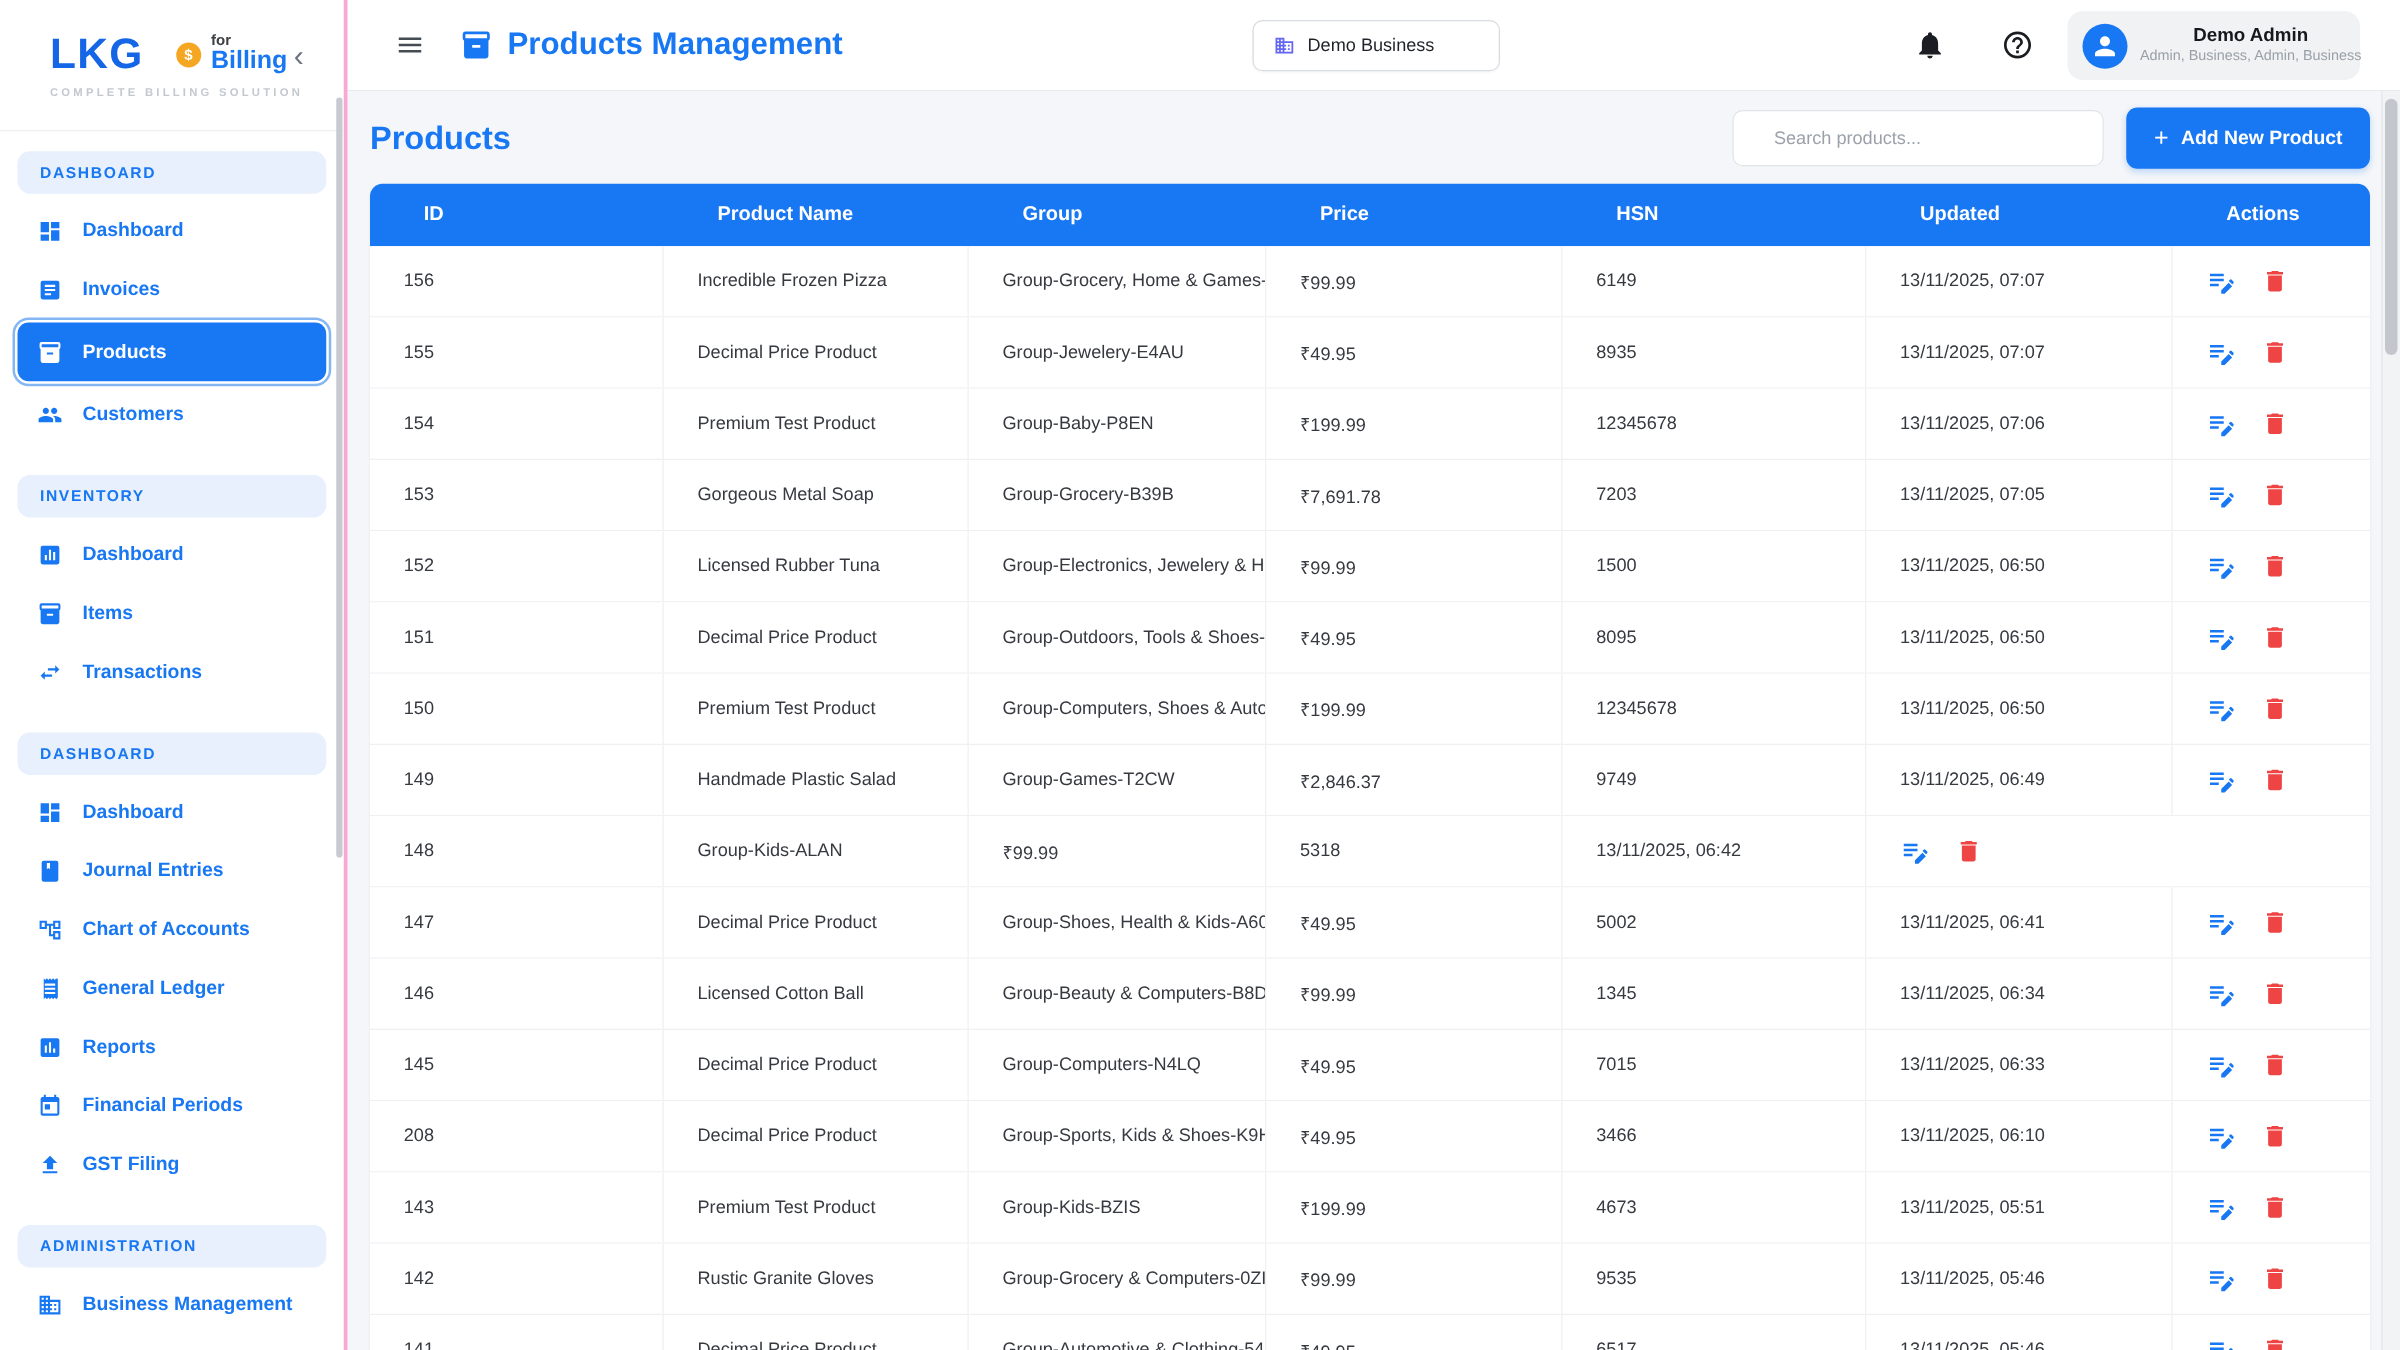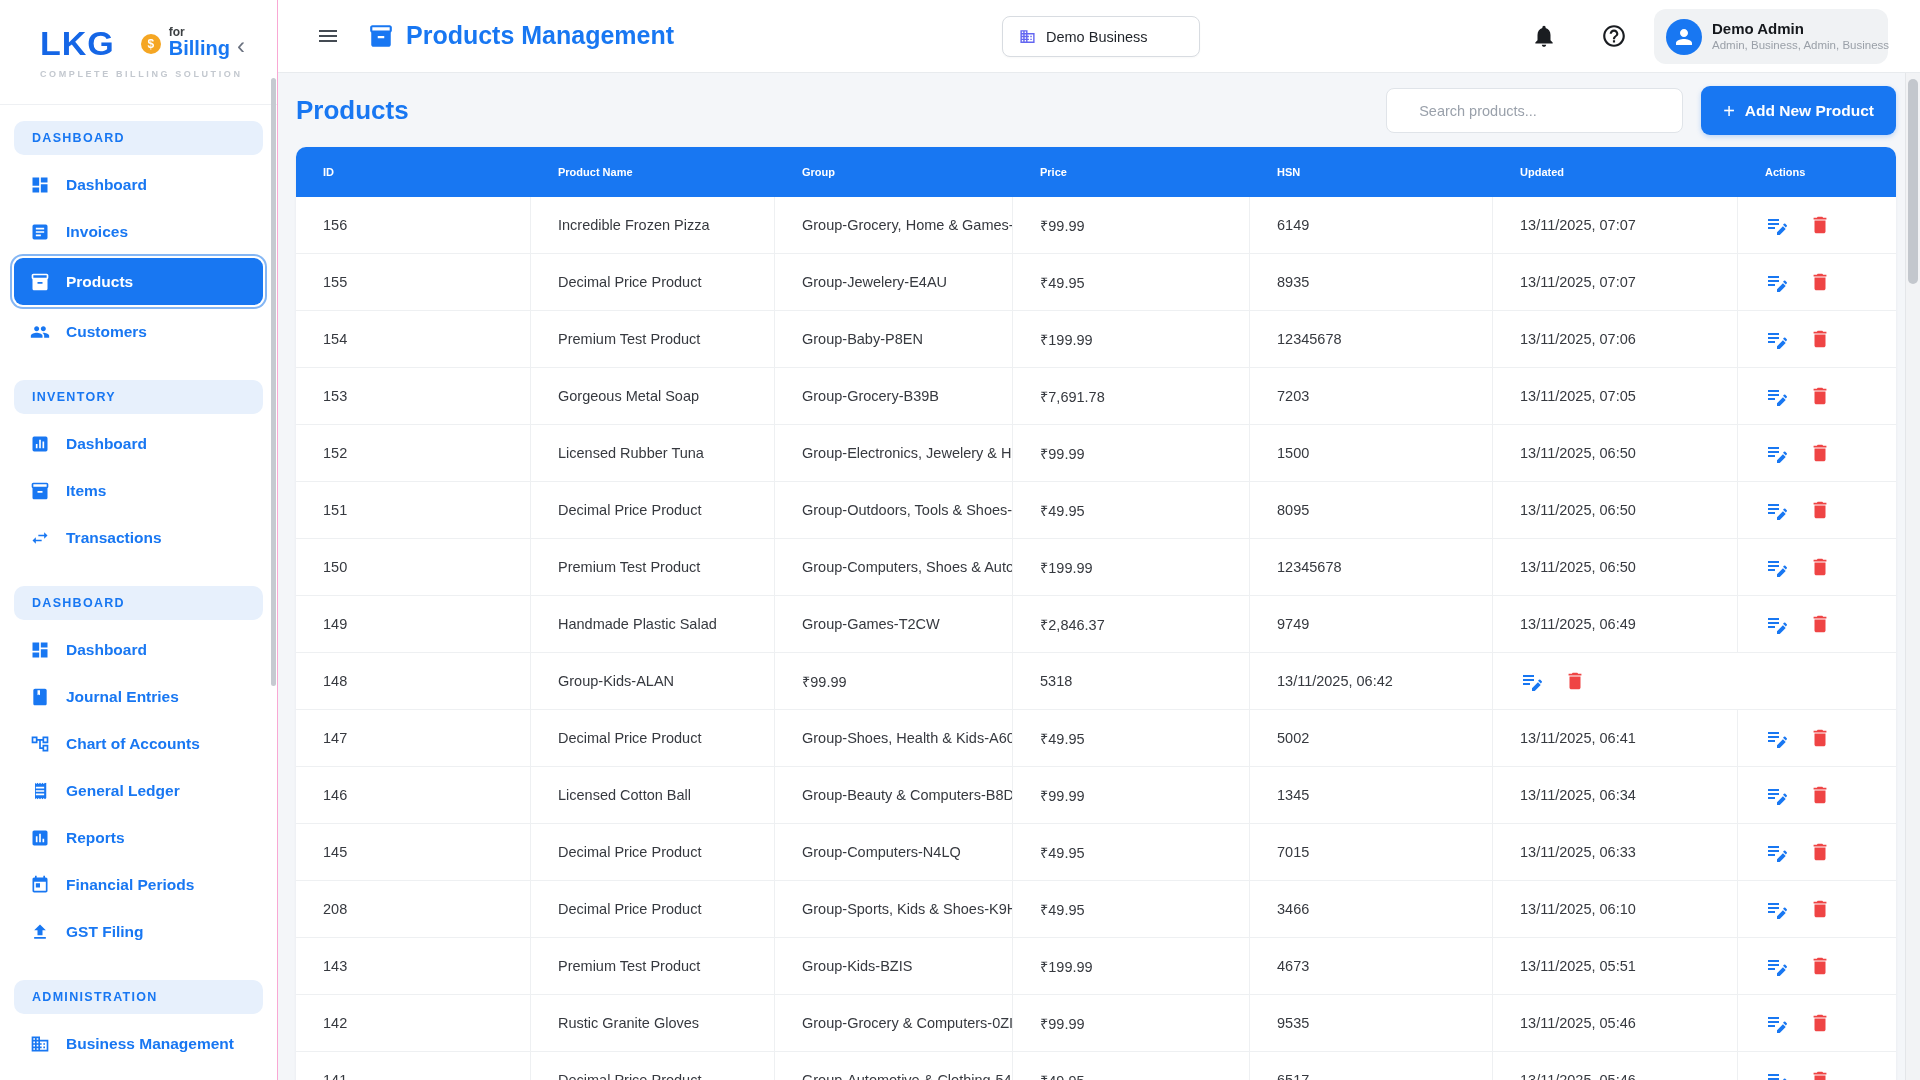--- a/index.html
+++ b/index.html
@@ -2,21 +2,21 @@
 <html><head>
 <meta charset="utf-8">
 <style>
   * { margin:0; padding:0; box-sizing:border-box; }
   html,body { width:1920px; height:1080px; overflow:hidden; background:#fff;
     font-family:"Liberation Sans", sans-serif; }
   svg { display:block; }
 
   
   .sidebar { position:absolute; left:0; top:0; width:278px; height:1080px;
-    background:#fff; border-right:1px solid #f9a8d4; z-index:3; }
+    background:#fff; border-right:3px solid #f9a8d4; z-index:3; }
   .logo-block { position:relative; height:105px; border-bottom:1px solid #eef0f3; padding:26px 0 0 40px; }
   .logo-row { display:flex; align-items:flex-start; }
   .logo-lkg { font-size:34px; font-weight:800; color:#1566e6; letter-spacing:1px; line-height:1; }
   .logo-coin { width:20px; height:20px; border-radius:50%; background:#f5a623; color:#fff;
     font-size:12px; font-weight:bold; display:flex; align-items:center; justify-content:center;
     margin:8px 8px 0 26px; }
   .logo-for-wrap { line-height:1; }
   .logo-for { font-size:12px; color:#3c4043; font-weight:600; }
   .logo-billing { font-size:20px; font-weight:700; color:#1877f2; }
   .logo-tagline { margin-top:9px; font-size:9px; letter-spacing:2.6px; color:#c3c8cf; font-weight:600; }
@@ -47,21 +47,21 @@
     gap:10px; padding:0 16px; cursor:pointer; box-shadow:0 1px 2px rgba(0,0,0,0.03); }
   .business-icon { color:#6366f1; }
   .business-icon svg { width:17px; height:17px; }
   .business-label { font-size:14.5px; color:#1f2329; font-weight:500; }
   .bell-btn { position:absolute; left:1253px; top:23px; color:#1a1d21; cursor:pointer; }
   .bell-btn svg { width:26px; height:26px; }
   .help-btn { position:absolute; left:1323px; top:23px; color:#1a1d21; cursor:pointer; }
   .help-btn svg { width:26px; height:26px; }
   .user-chip { position:absolute; left:1376px; top:9px; width:234px; height:55px;
     background:#f0f2f4; border-radius:12px; display:flex; align-items:center; gap:10px;
-    padding:0 12px; cursor:pointer; }
+    padding:0 12px; cursor:pointer;text-align:center; }
   .avatar { width:36px; height:36px; border-radius:50%; background:#1877f2; color:#fff;
     display:flex; align-items:center; justify-content:center; flex:none; }
   .avatar svg { width:24px; height:24px; }
   .user-name { font-size:15px; font-weight:bold; color:#15181c; line-height:1.25; }
   .user-roles { font-size:11.5px; color:#9aa0a8; line-height:1.3; white-space:nowrap; }
 
   
   .content { position:absolute; left:278px; top:73px; width:1642px; height:1007px;
     background:#f4f6f9; overflow:hidden; }
   .content-toolbar { display:flex; align-items:center; justify-content:space-between;
@@ -75,21 +75,21 @@
   .add-btn { height:49px; padding:0 22px; background:#1877f2; border:none; border-radius:9px;
     color:#fff; font-size:15.5px; font-weight:bold; display:flex; align-items:center; gap:10px;
     cursor:pointer; font-family:"Liberation Sans", sans-serif; box-shadow:0 2px 5px rgba(24,119,242,0.25); }
   .add-plus { font-size:20px; font-weight:normal; line-height:1; }
 
   
   .table { margin:12px 0 0 18px; width:1600px; background:#fff; border-radius:10px 10px 0 0;
     box-shadow:0 1px 3px rgba(20,30,50,0.06); }
   .thead { display:grid; grid-template-columns:235px 244px 238px 237px 243px 245px 158px;
     height:50px; background:#1877f2; border-radius:10px 10px 0 0; }
-  .th { display:flex; align-items:center; padding-left:27px; color:#fff; font-size:11px;
+  .th { display:flex; align-items:center; padding-left:43px; color:#fff; font-size:16px;
     font-weight:bold; }
   .trow { display:grid; grid-template-columns:235px 244px 238px 237px 243px 245px 158px;
     height:57px; background:#fff; border-bottom:1px solid #eef0f2; }
   .td { display:flex; align-items:center; padding:0 8px 0 27px; font-size:14.5px; color:#36393f;
     border-right:1px solid #eef0f2; white-space:nowrap; overflow:hidden; }
   .td:last-child { border-right:none; }
   .td-actions { gap:20px; }
   .act { cursor:pointer; }
   .act.edit { color:#1877f2; }
   .act.edit svg { width:24px; height:24px; }

